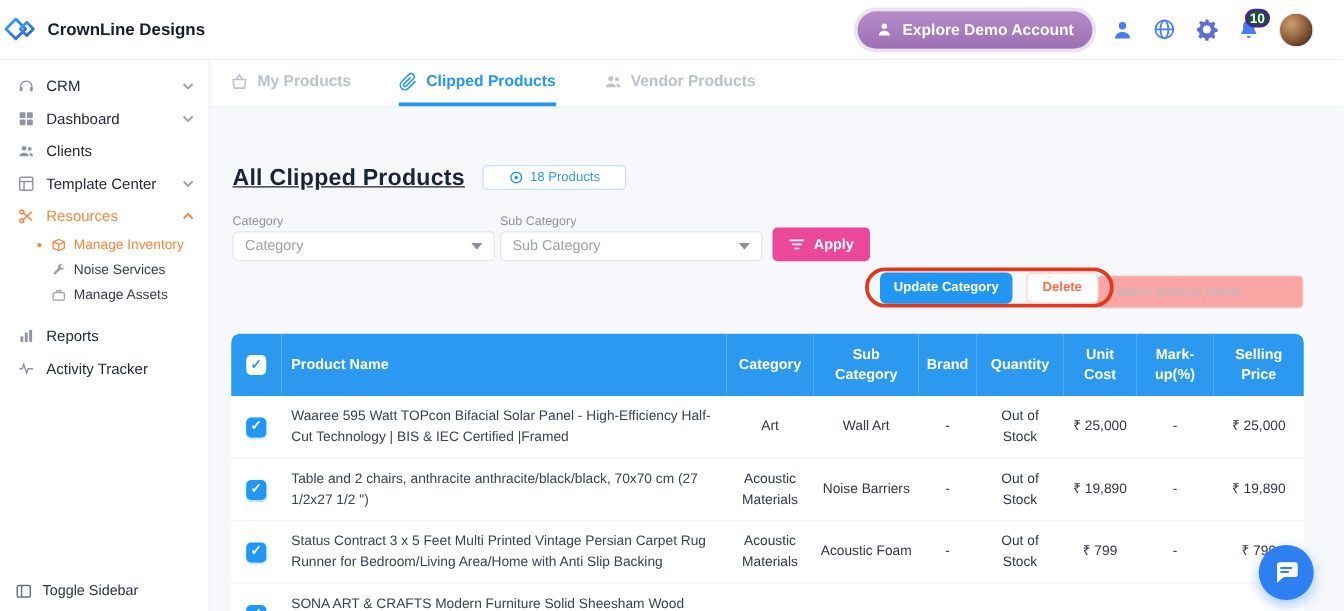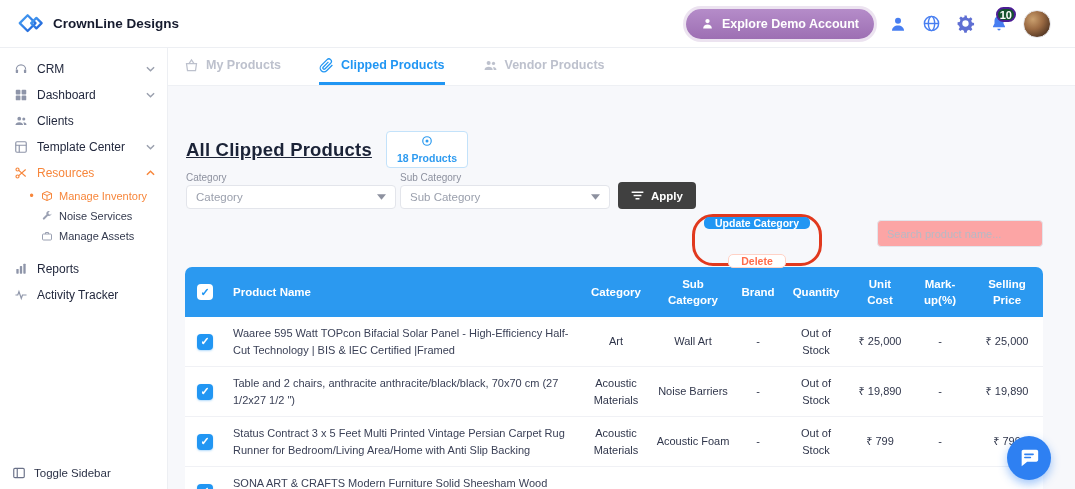--- a/index.html
+++ b/index.html
@@ -1,21 +1,21 @@
 <!DOCTYPE html>
 <html><head>
 <meta charset="utf-8">
 <style>
   *{margin:0;padding:0;box-sizing:border-box;}
   html,body{width:1075px;height:489px;overflow:hidden;background:#fff;font-family:"Liberation Sans",sans-serif;}
   body{position:relative;}
 
   
   .topbar{position:absolute;top:0;left:0;width:1075px;height:48px;background:#fff;border-bottom:1px solid #edeff3;display:flex;align-items:center;z-index:30;}
-  .brand{display:flex;align-items:center;gap:7px;padding-left:18px;}
+  .brand{display:flex;align-items:center;gap:7px;padding-left:3px;}
   .brand-name{font-size:13.5px;font-weight:bold;color:#161b2e;}
   .top-right{margin-left:auto;display:flex;align-items:center;gap:15px;padding-right:24px;}
   .demo-btn{display:inline-flex;align-items:flex-start;gap:8px;border:none;cursor:pointer;background:linear-gradient(180deg,#b58cc9,#9d6fb3);color:#fff;font-family:inherit;font-size:12.5px;font-weight:bold;padding:8px 15px;border-radius:17px;box-shadow:0 0 0 3px rgba(167,127,188,.22);}
   .icon-btn{position:relative;background:none;border:none;cursor:pointer;display:inline-flex;padding:0;color:#477ef1;}
   .icon-btn.gear{color:#5f6fd3;}
   .noti-badge{position:absolute;top:-7px;right:-8px;background:#14532d;color:#fff;font-size:11px;font-weight:bold;min-width:15px;height:15px;border-radius:8px;border:2px solid #4c1d95;display:flex;align-items:center;justify-content:center;padding:0 2px;}
   .avatar{width:28px;height:28px;border-radius:50%;background:radial-gradient(circle at 34% 32%,#caa06f 0%,#9c6b43 40%,#5a3c26 75%,#3a2718 100%);border:1px solid #e8e8ec;cursor:pointer;flex:none;}
 
   
   .sidebar{position:absolute;top:48px;left:0;width:168px;height:441px;background:#fff;border-right:1px solid #edeff3;padding-top:8px;z-index:20;}
@@ -36,32 +36,32 @@
 
   
   .main{position:absolute;top:48px;left:168px;width:907px;height:441px;background:#f7f8fb;}
   .tabbar{height:38px;background:#fff;border-bottom:1px solid #eef0f4;display:flex;align-items:stretch;gap:38px;padding-left:16px;}
   .tab{display:flex;align-items:center;gap:7px;font-size:12.5px;font-weight:bold;color:#bdc1cd;border-bottom:3px solid transparent;cursor:pointer;}
   .tab.active{color:#2196f3;border-bottom-color:#2196f3;}
   .tab .si{color:inherit;width:15px;height:15px;}
 
   .page-head{position:absolute;left:18px;top:83px;display:flex;align-items:center;gap:14px;}
   .page-title{font-size:18.5px;font-weight:bold;color:#1b2337;letter-spacing:.2px;text-decoration:underline;}
-  .count-badge{display:inline-flex;align-items:center;gap:5px;background:#fff;border:1px solid #c3e2fa;border-radius:4px;padding:3px 10px;font-size:10.5px;font-weight:bold;color:#2e9bf0;flex-direction:column;}
+  .count-badge{display:inline-flex;align-items:center;gap:5px;background:#fff;border:1px solid #c3e2fa;border-radius:4px;padding:3px 20px;font-size:10.5px;font-weight:normal;color:#2e9bf0;}
 
   .flabel{position:absolute;font-size:10px;color:#8d919f;}
   .fl-cat{left:18px;top:124px;}
   .fl-sub{left:232px;top:124px;}
   .select{position:absolute;top:137px;width:210px;height:24px;background:#fff;border:1px solid #e3e5eb;border-radius:4px;display:flex;align-items:center;justify-content:space-between;padding:0 9px;font-size:11.5px;color:#9ba0ad;cursor:pointer;}
   .sel-cat{left:18px;}
   .sel-sub{left:232px;}
   .caret{color:#8d919f;display:inline-flex;}
-  .apply-btn{position:absolute;left:450px;top:134px;height:27px;display:inline-flex;align-items:center;gap:7px;background:#404040;border:none;border-radius:4px;color:#fff;font-family:inherit;font-size:11.5px;font-weight:bold;padding:0 13px;cursor:default;}
-
-  .action-box{position:absolute;left:524px;top:166px;height:52px;display:flex;align-items:center;gap:25px;padding:0 9px;border:3px solid #e1391e;border-radius:21px;z-index:5;flex-direction:column;}
+  .apply-btn{position:absolute;left:450px;top:134px;height:27px;display:inline-flex;align-items:center;gap:7px;background:#ec4899;border:none;border-radius:4px;color:#fff;font-family:inherit;font-size:11.5px;font-weight:bold;padding:0 13px;cursor:default;}
+
+  .action-box{position:absolute;left:524px;top:166px;height:32px;display:flex;align-items:center;gap:11px;padding:0 9px;border:3px solid #e1391e;border-radius:21px;z-index:5;}
   .btn-update{height:25px;background:#2196f3;border:none;border-radius:5px;color:#fff;font-family:inherit;font-size:10.5px;font-weight:bold;padding:0 11px;cursor:pointer;}
   .btn-delete{height:25px;background:#fff;border:1px solid #ffd2c6;border-radius:5px;color:#ff6b4a;font-family:inherit;font-size:10.5px;font-weight:bold;padding:0 12px;cursor:pointer;}
   .search{position:absolute;left:709px;top:172px;width:166px;height:27px;background:#fca5a5;border:1px solid #e3e5eb;border-radius:4px;padding:0 9px;font-family:inherit;font-size:11px;color:#3a4056;}
   .search::placeholder{color:#b6bac5;}
 
   
   .ptable{position:absolute;left:17px;top:219px;width:858px;border-collapse:separate;border-spacing:0;table-layout:fixed;}
   .ptable th{background:#2b99f0;color:#fff;font-size:11.5px;font-weight:bold;text-align:center;vertical-align:middle;padding:9px 5px;line-height:1.4;height:50px;}
   .ptable th.th-name{text-align:left;padding-left:8px;}
   .ptable th:first-child{border-top-left-radius:7px;}

